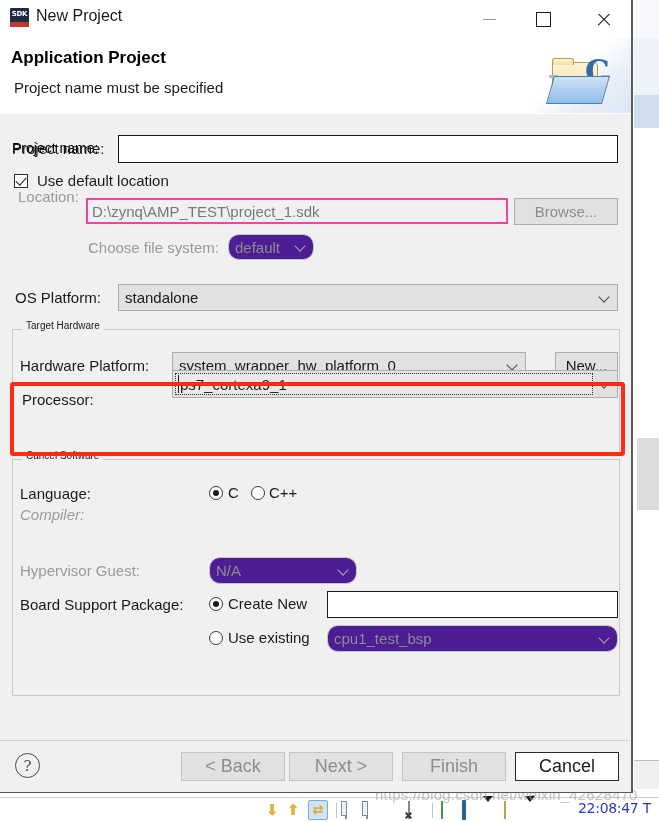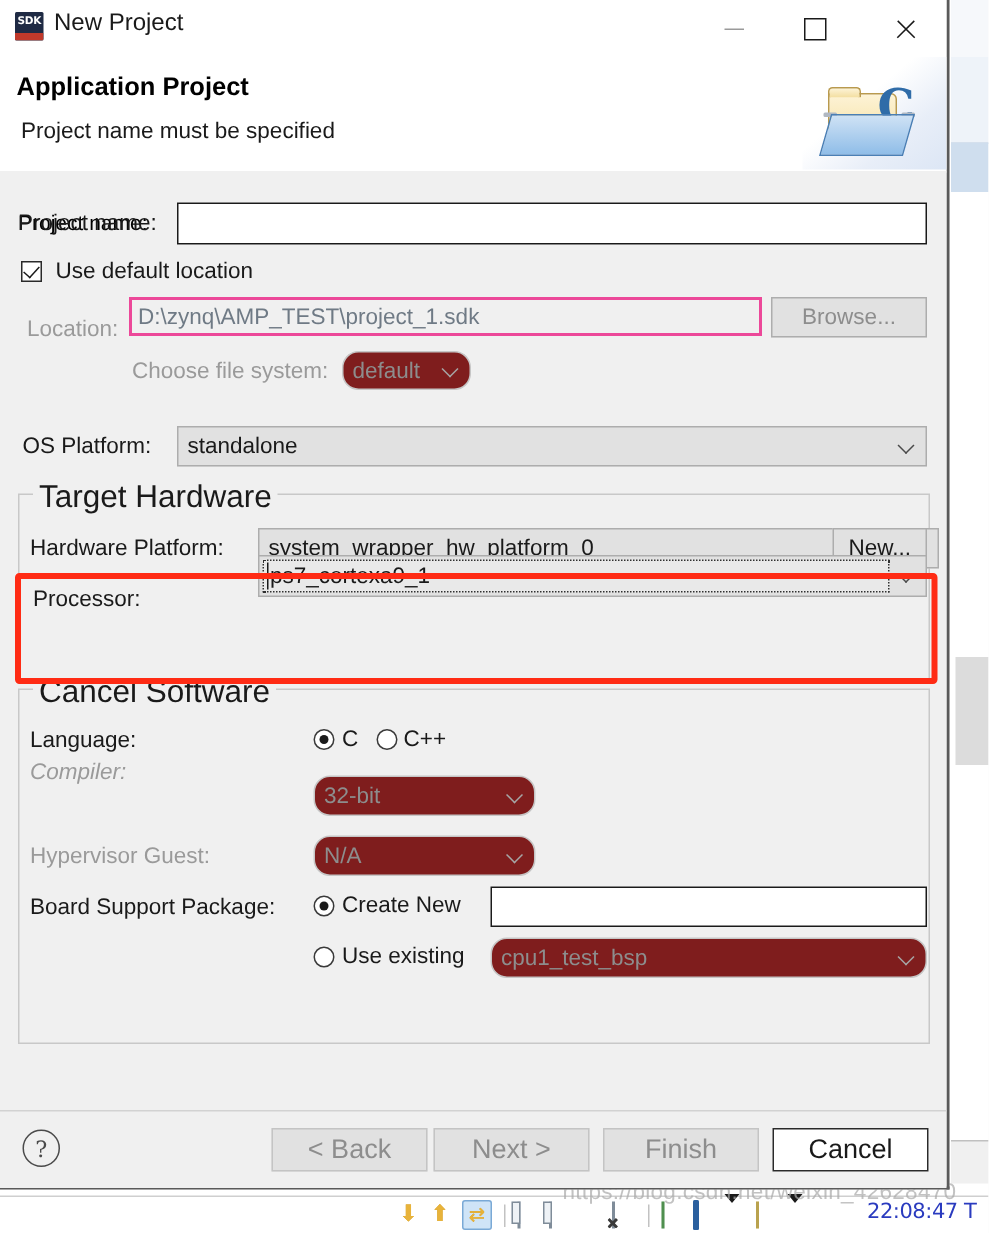--- a/index.html
+++ b/index.html
@@ -333,21 +333,21 @@
     background: #e1e1e1;
     border: 1px solid #adadad;
     box-sizing: border-box;
     font-size: 15px;
     color: #1a1a1a;
     display: flex;
     align-items: center;
     padding-left: 6px;
     position: relative;
   }
-  .combo.disabled { color: #8d8d8d; background: #7f1d1d; border-color: #c6c6c6; border-radius: 11px; }
+  .combo.disabled { color: #8d8d8d; background: #4c1d95; border-color: #c6c6c6; border-radius: 11px; }
   .combo .chev {
     position: absolute;
     right: 8px; top: 50%;
     width: 9px; height: 9px;
     margin-top: -5px;
   }
   .combo .chev:before {
     content: "";
     position: absolute;
     left: 0; top: 0;
@@ -425,21 +425,21 @@
   .group {
     position: absolute;
     border: 1px solid #c8c8c8;
     box-sizing: border-box;
   }
   .group > .gtitle {
     position: absolute;
     left: 9px; top: -10px;
     background: #f0f0f0;
     padding: 0 4px;
-    font-size: 21px;
+    font-size: 10px;
     color: #1a1a1a;
     white-space: nowrap;
   }
 
   
   .annot {
     position: absolute;
     left: 10px; top: 382px;
     width: 615px; height: 74px;
     border: 4px solid #ff2b14;
@@ -561,21 +561,21 @@
 
     <div class="row" style="left:12px; top:26px;">Project name:</div>
     <div class="row lbl" style="left:12px; top:26px;">Project name:</div>
     <div class="textbox" style="position:absolute; left:118px; top:21px; width:500px; height:28px;">
       <span></span>
     </div>
 
     <span class="checkbox checked" style="position:absolute; left:14px; top:60px;"></span>
     <div class="row lbl" style="left:37px; top:58px;">Use default location</div>
 
-    <div class="row lbl dim" style="left:18px; top:97px;">Location:</div>
+    <div class="row lbl dim" style="left:18px; top:74px;">Location:</div>
     <div class="textbox flat" style="position:absolute; left:86px; top:84px; width:422px; height:26px;">
       <span>D:\zynq\AMP_TEST\project_1.sdk</span>
     </div>
     <div class="btn dim" style="position:absolute; left:514px; top:84px; width:104px; height:27px;">
       <span>Browse...</span>
     </div>
 
     <div class="row lbl dim" style="left:88px; top:125px;">Choose file system:</div>
     <div class="combo disabled" style="position:absolute; left:228px; top:120px; width:86px; height:26px;">
       <span>default</span>
@@ -585,21 +585,21 @@
     <div class="row lbl" style="left:15px; top:175px;">OS Platform:</div>
     <div class="combo" style="position:absolute; left:118px; top:170px; width:500px; height:27px;">
       <span>standalone</span>
       <span class="chev"></span>
     </div>
 
     <div class="group" style="left:12px; top:215px; width:608px; height:127px;">
       <span class="gtitle">Target Hardware</span>
     </div>
     <div class="row lbl" style="left:20px; top:243px;">Hardware Platform:</div>
-    <div class="combo" style="position:absolute; left:172px; top:238px; width:454px; height:27px;">
+    <div class="combo" style="position:absolute; left:172px; top:238px; width:354px; height:27px;">
       <span>system_wrapper_hw_platform_0</span>
       <span class="chev"></span>
     </div>
     <div class="btn" style="position:absolute; left:555px; top:238px; width:63px; height:27px;">
       <span>New...</span>
     </div>
 
     <div class="row lbl" style="left:22px; top:277px;">Processor:</div>
     <div class="combo" style="position:absolute; left:172px; top:256px; width:446px; height:28px;">
       <span class="focus-inner"></span>
@@ -612,24 +612,20 @@
       <span class="gtitle">Cancel Software</span>
     </div>
 
     <div class="row lbl" style="left:20px; top:371px;">Language:</div>
     <span class="radio sel" style="position:absolute; left:209px; top:372px;"></span>
     <div class="row lbl" style="left:228px; top:370px;">C</div>
     <span class="radio" style="position:absolute; left:251px; top:372px;"></span>
     <div class="row lbl" style="left:269px; top:370px;">C++</div>
 
     <div class="row lbl dim" style="left:20px; top:392px;font-style:italic;">Compiler:</div>
-    <div class="combo disabled" style="position:absolute; left:209px; top:403px; width:148px; height:27px;">
-      <span>32-bit</span>
-      <span class="chev"></span>
-    </div>
 
     <div class="row lbl dim" style="left:20px; top:448px;">Hypervisor Guest:</div>
     <div class="combo disabled" style="position:absolute; left:209px; top:443px; width:148px; height:27px;">
       <span>N/A</span>
       <span class="chev"></span>
     </div>
 
     <div class="row lbl" style="left:20px; top:482px;">Board Support Package:</div>
     <span class="radio sel" style="position:absolute; left:209px; top:483px;"></span>
     <div class="row lbl" style="left:228px; top:481px;">Create New</div>

